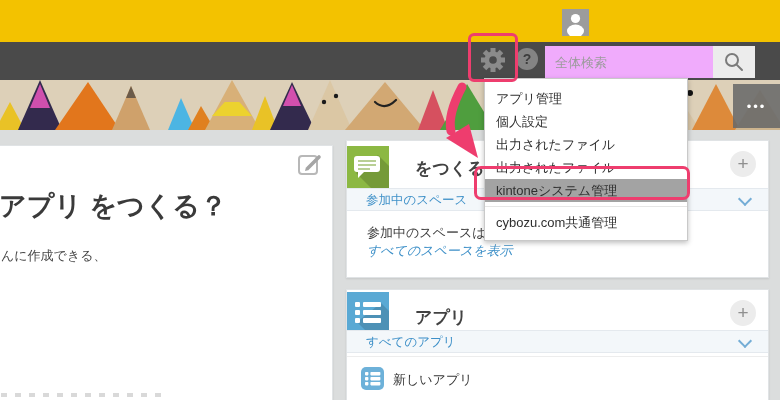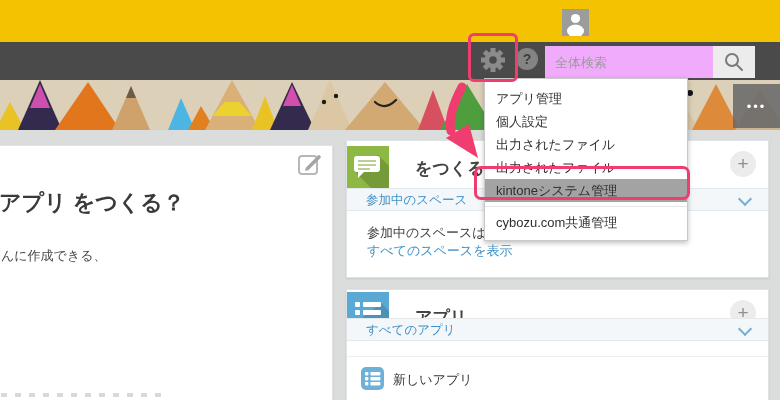--- a/index.html
+++ b/index.html
@@ -36,43 +36,43 @@
   
   .anno-gear{position:absolute;left:468px;top:33px;width:50px;height:49px;border:3px solid #ee3d6e;
     border-radius:6px;z-index:6;box-sizing:border-box;}
   .anno-menu{position:absolute;left:474px;top:166px;width:216px;height:34px;border:3px solid #ee3d6e;
     border-radius:7px;z-index:6;box-sizing:border-box;}
   .anno-arrow{position:absolute;left:440px;top:70px;width:60px;height:100px;z-index:6;pointer-events:none;}
   
   .card{position:absolute;background:#fff;border:1px solid #e0e3e5;box-shadow:0 1px 2px rgba(0,0,0,.10);box-sizing:border-box;}
   .welcome-card{left:-20px;top:145px;width:353px;height:270px;z-index:2;}
   .compose-btn{position:absolute;right:10px;top:5px;width:26px;height:26px;cursor:pointer;}
-  .welcome-h1{position:absolute;left:18px;top:42px;font-size:22px;font-weight:bold;color:#3a3a3a;white-space:nowrap;}
+  .welcome-h1{position:absolute;left:18px;top:42px;font-size:27px;font-weight:bold;color:#3a3a3a;white-space:nowrap;}
   .welcome-p1{position:absolute;left:20px;top:101px;font-size:13px;color:#464646;white-space:nowrap;}
   .welcome-p2{position:absolute;left:20px;top:149px;font-size:13px;color:#464646;white-space:nowrap;}
   .cropped-text{position:absolute;left:20px;top:247px;width:160px;height:4px;overflow:hidden;
     background:repeating-linear-gradient(90deg,#d9d9d9 0 6px,transparent 6px 14px);}
   .section-card{left:346px;width:423px;z-index:2;}
   .space-card{top:140px;height:138px;}
   .app-card{top:289px;height:115px;}
   .sec-icon{position:absolute;left:0;top:5px;width:42px;height:42px;overflow:hidden;}
   .sec-icon.green{background:#8cb843;}
   .sec-icon.blue{background:#5aa9d4;top:2px;}
   .sec-title{position:absolute;left:68px;top:16px;font-size:17px;font-weight:bold;color:#424242;}
   .add-btn{position:absolute;right:12px;top:10px;width:26px;height:26px;border-radius:50%;background:#ececec;
     color:#8f8f8f;font-size:19px;line-height:25px;text-align:center;cursor:pointer;}
   .filter-row{position:absolute;left:0;right:0;height:21px;background:#f3f7fa;
     border-top:1px solid #e4e9ee;border-bottom:1px solid #e4e9ee;}
   .space-card .filter-row{top:47px;}
-  .app-card .filter-row{top:28px;}
+  .app-card .filter-row{top:40px;}
   .filter-link{position:absolute;left:19px;top:3px;font-size:12.5px;color:#3e90c8;cursor:pointer;white-space:nowrap;}
   .chev{position:absolute;right:18px;top:5px;width:8px;height:8px;border-right:2px solid #74add6;
     border-bottom:2px solid #74add6;transform:rotate(45deg);cursor:pointer;}
   .empty-msg{position:absolute;left:20px;top:83px;font-size:13px;color:#3c3c3c;white-space:nowrap;}
-  .showall-link{position:absolute;left:20px;top:101px;font-size:13px;color:#3e90c8;cursor:pointer;white-space:nowrap;}
+  .showall-link{position:absolute;left:20px;top:101px;font-size:13px;color:#3e90c8;cursor:pointer;white-space:nowrap;font-style:italic;}
   .app-item{position:absolute;left:0;right:0;top:66px;height:44px;border-top:1px solid #ededed;cursor:pointer;padding-left:17px;}
   .app-item-icon{position:absolute;left:14px;top:10px;width:23px;height:23px;background:#6db1d9;border-radius:5px;}
   .app-item-label{position:absolute;left:46px;top:14px;font-size:13px;color:#333;white-space:nowrap;}
   svg{display:block;}
 </style>
 </head>
 <body>
 
 <div class="cover">
   <svg width="780" height="50" viewBox="0 0 780 50" preserveAspectRatio="none">

